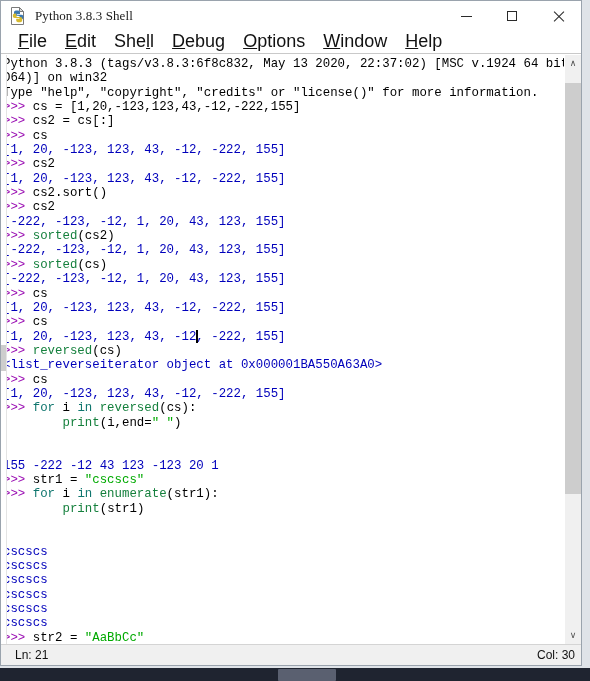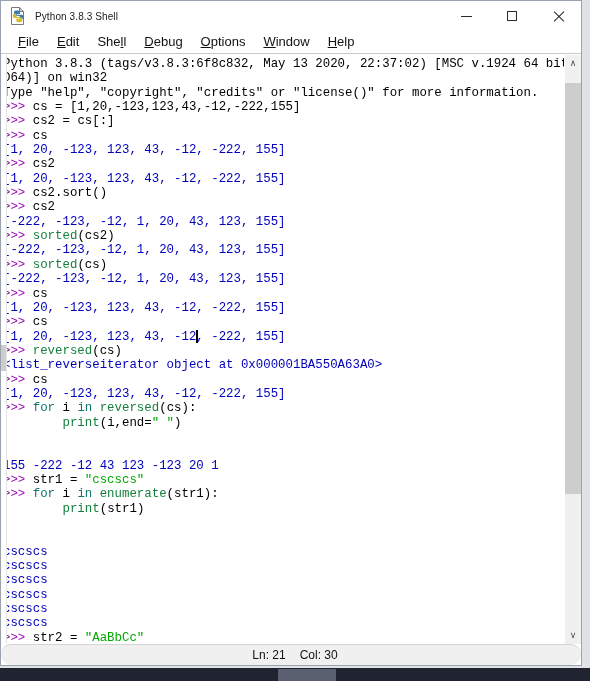--- a/index.html
+++ b/index.html
@@ -43,22 +43,22 @@
   }
   .title-icon {
     width: 20px;
     height: 20px;
     margin-left: 7px;
     margin-right: 7px;
     flex: 0 0 auto;
     position: relative;
   }
   .title-text {
-    font-family: Liberation Sans, sans-serif;
-    font-size: 10px;
+    font-family: Liberation Serif, serif;
+    font-size: 13px;
     color: #1a1a1a;
     letter-spacing: 0.1px;
     white-space: nowrap;
   }
   .win-buttons {
     position: absolute;
     right: 0;
     top: 0;
     height: 30px;
     display: flex;
@@ -109,21 +109,21 @@
     height: 22px;
     background: #ffffff;
     display: flex;
     align-items: center;
     padding-left: 8px;
     flex: 0 0 auto;
     border-bottom: 1px solid #c9c9c9;
   }
   .menu-item {
     font-family: "Liberation Sans", sans-serif;
-    font-size: 13px;
+    font-size: 18px;
     color: #111111;
     padding: 1px 9px 2px 9px;
     white-space: nowrap;
     cursor: default;
   }
   .menu-item u { text-decoration: underline; }
 
   
   .textarea-wrap {
     flex: 1 1 auto;
@@ -218,23 +218,22 @@
   }
 
   
   .statusbar {
     height: 20px;
     flex: 0 0 auto;
     background: #f0f0f0;
     border-top: 1px solid #d4d4d4;
     display: flex;
     align-items: center;
-    justify-content: center;
+    justify-content: space-between;
     padding-right: 6px;
-    border-radius: 10px;
   }
   .status-text {
     font-family: "Liberation Sans", sans-serif;
     font-size: 12px;
     color: #111111;
     margin-left: 14px;
     white-space: nowrap;
   }
 
   

